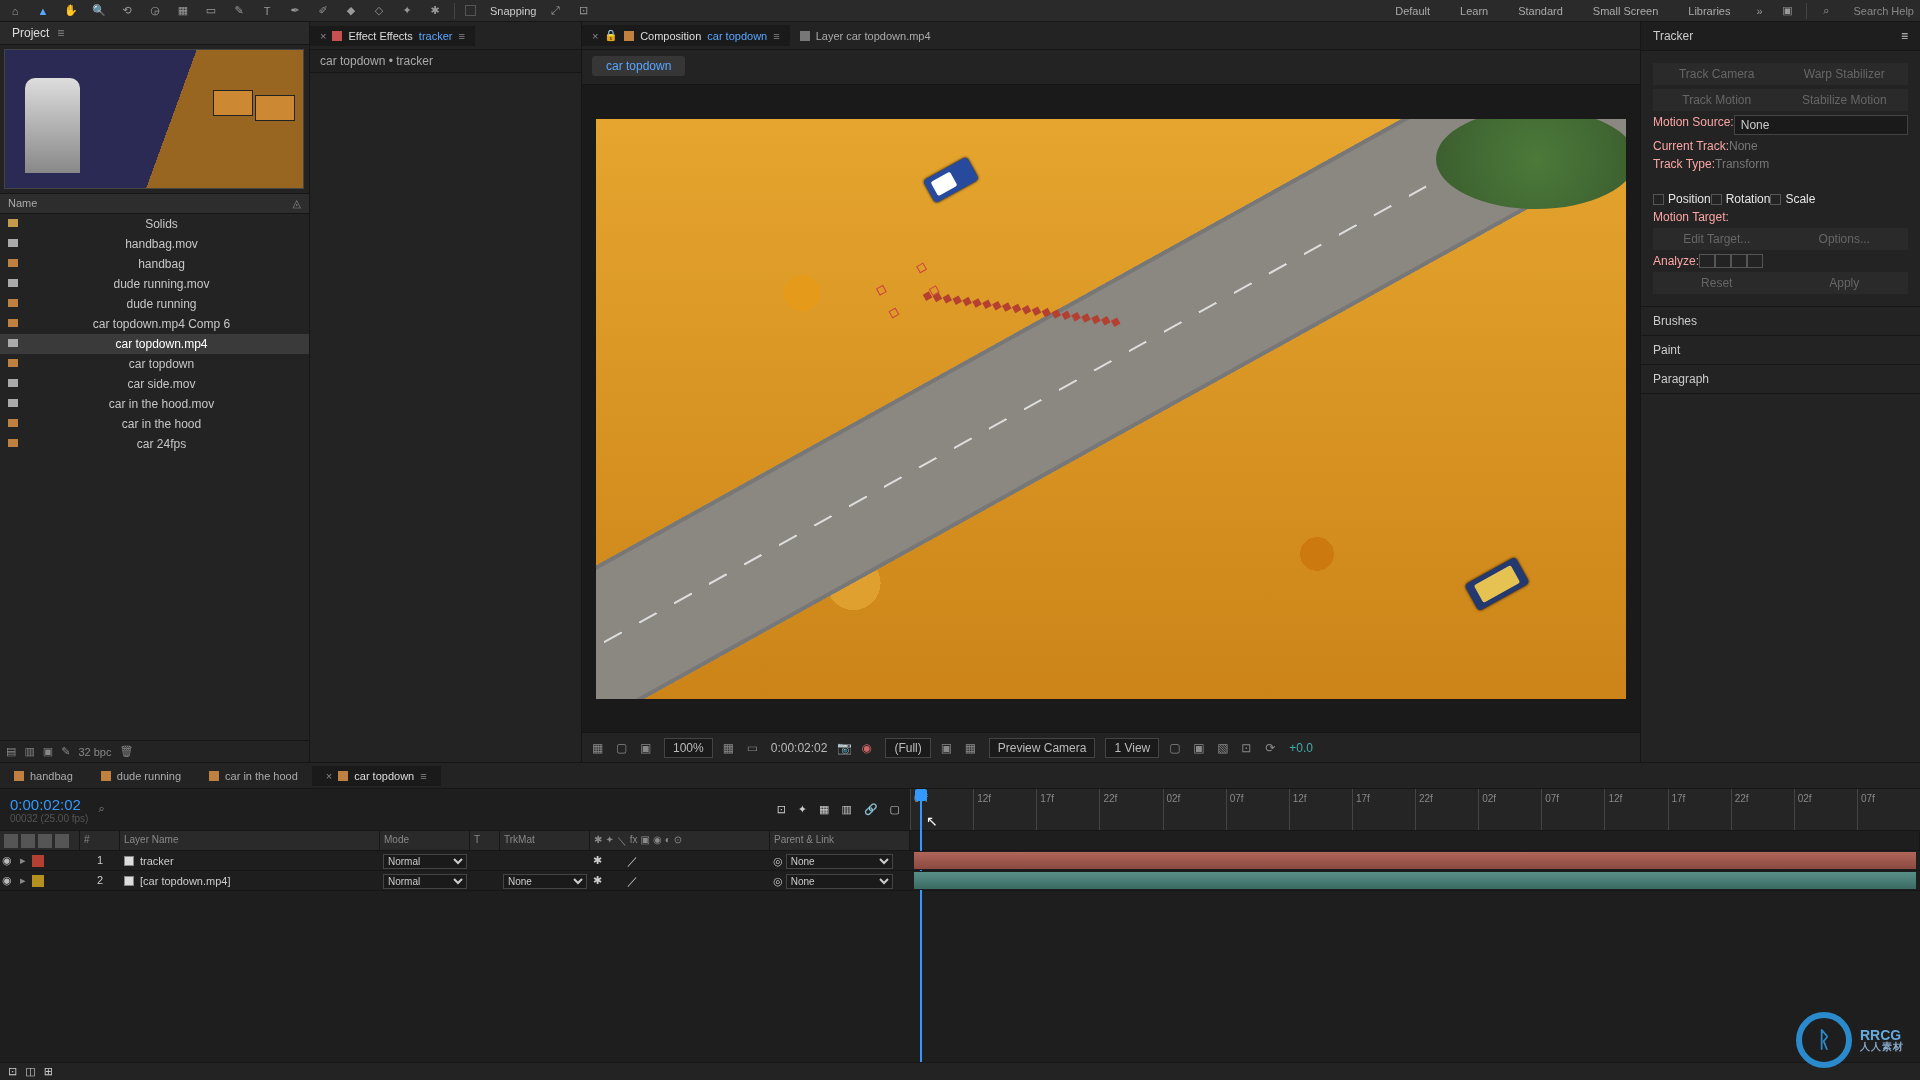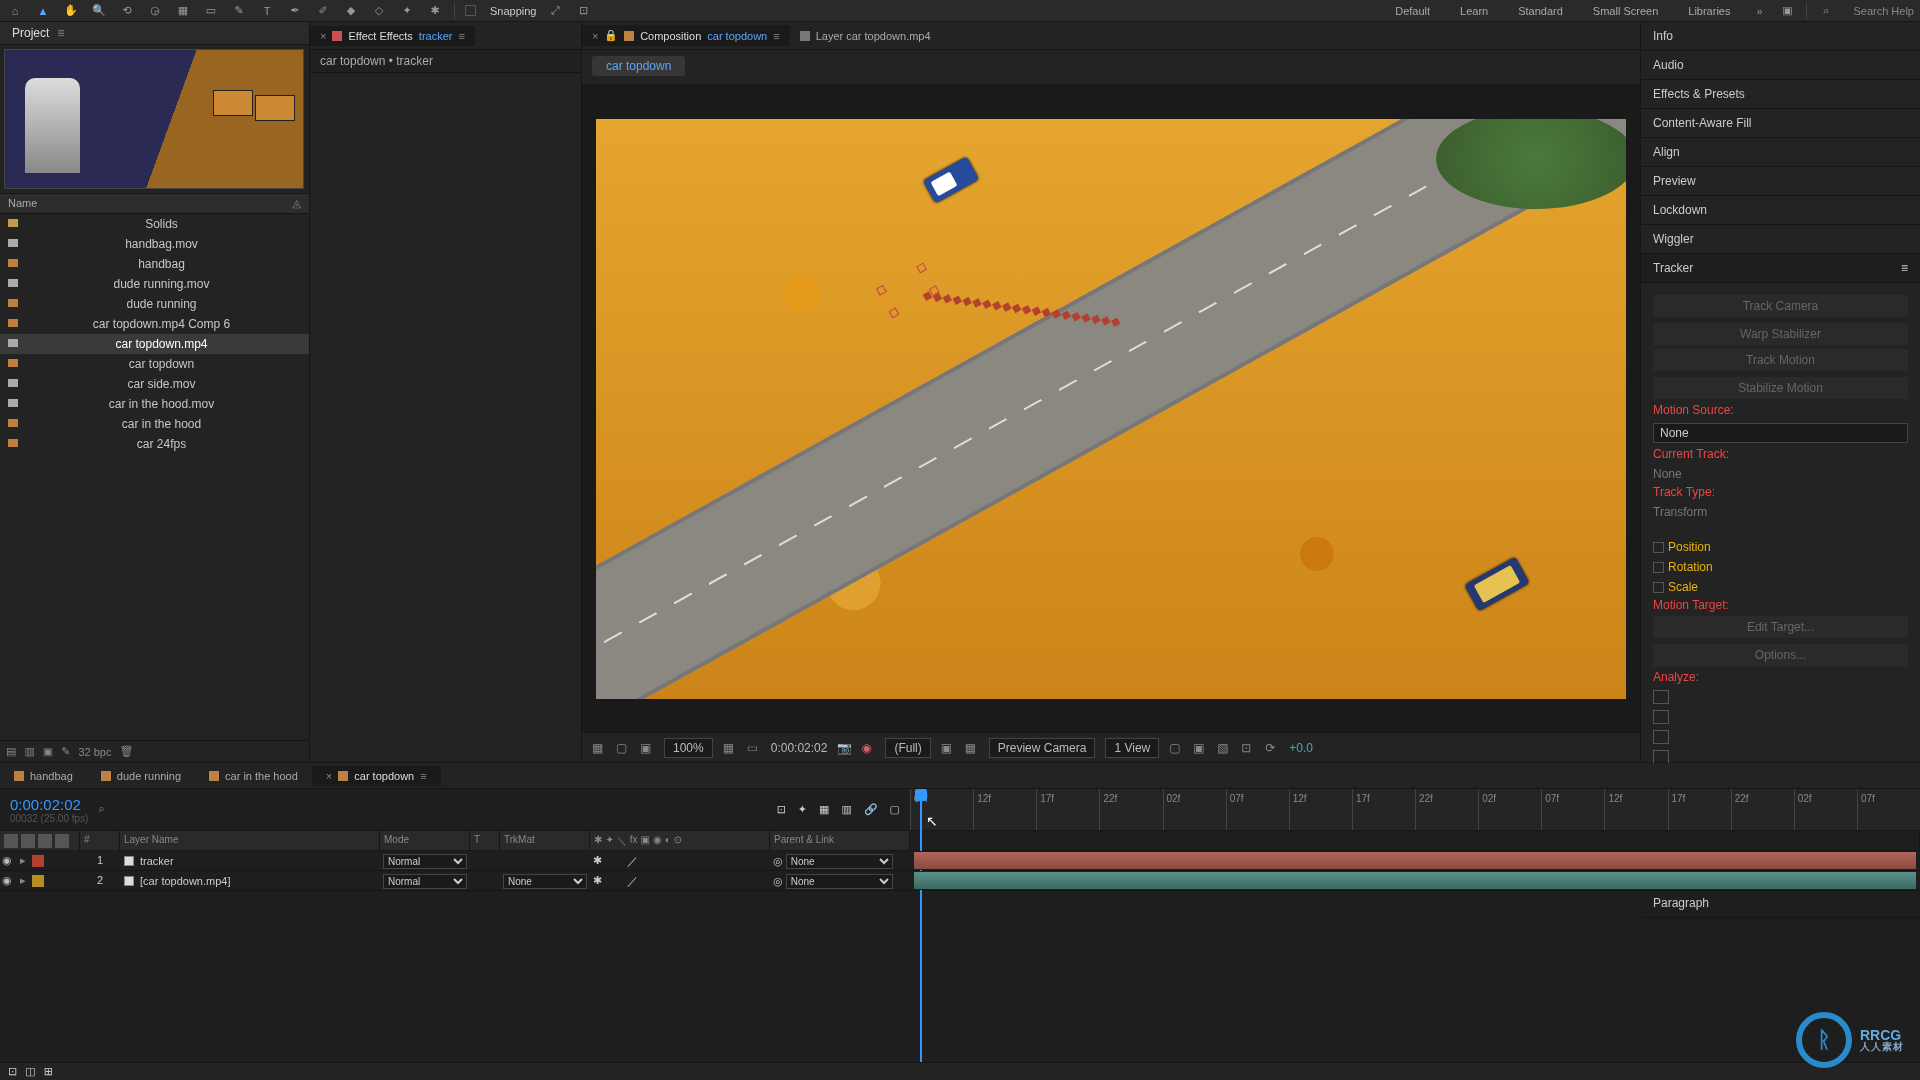--- a/index.html
+++ b/index.html
@@ -68,25 +68,25 @@
 .canvas .grass{position:absolute;width:200px;height:100px;background:radial-gradient(circle,#4c7a3a,#3a5c2e);top:-10px;right:-10px;border-radius:50%;}
 
 .viewer-foot { height: 30px; background: #232323; display: flex; align-items: center; padding: 0 10px; gap: 10px; border-top: 1px solid #161616; color:#bbb; font-size:12px;}
 .vf-sel { background:#1a1a1a; padding:2px 8px; border:1px solid #444; }
 .vf-ic { width:14px;height:14px;display:inline-block;color:#888;}
 
 .right-col { width: 280px; background: #232323; border-left: 1px solid #161616; display:flex; flex-direction:column;}
 .r-sect { padding: 7px 12px; border-bottom: 1px solid #161616; color:#ccc; font-size:12px; cursor:pointer;}
 .r-sect.tracker { background:#1e1e1e; }
 .trk-body { padding: 8px 12px; color:#777; border-bottom:1px solid #161616; font-size:12px;}
-.trk-row { display:flex; justify-content:space-between; margin:4px 0; gap:6px;flex-direction:column;}
+.trk-row { display:flex; justify-content:flex-start; margin:4px 0; }
 .trk-btn { flex:1; text-align:center; padding:4px; background:#2a2a2a; color:#666;}
-.trk-lbl { color:#ef4444;}
+.trk-lbl { color:#fca5a5;}
 .trk-sel { background:#1a1a1a; border:1px solid #444; padding:2px 6px; color:#ccc; flex:1;}
-.trk-chk { color:#eab308;margin-top:21px; }
+.trk-chk { color:#e5e5e5;margin-top:21px; }
 .trk-ic { width:16px;height:14px;display:inline-block;border:1px solid #555;}
 
 .bottom { height: 318px; background: #1e1e1e; display:flex; flex-direction:column; border-top:1px solid #161616;}
 .tl-tabs { height: 26px; background: #232323; display:flex; align-items:center; border-bottom:1px solid #161616;}
 .tl-tab { padding: 4px 14px; display:flex; align-items:center; gap:6px; color:#aaa; cursor:pointer;}
 .tl-tab.active { background:#1a1a1a; color:#ddd;}
 .tl-tab .ic{width:10px;height:10px;background:#c08040;}
 .tl-head { height: 42px; display:flex; border-bottom:1px solid #161616;}
 .tl-head-left { width:910px; display:flex; align-items:center; padding:0 10px; gap:10px;}
 .timecode { color:#3399ff; font-size:15px; font-weight:500;}
@@ -309,30 +309,20 @@
       <span class="vf-ic">▢</span>
       <span class="vf-ic">▣</span>
       <span class="vf-ic">▧</span>
       <span class="vf-ic">⊡</span>
       <span class="vf-ic">⟳</span>
       <span style="color:#4aa">+0.0</span>
     </div>
   </div>
 
   <div class="right-col">
-    <div id="r-sections">
-        <div class="r-sect">Info</div>
-        <div class="r-sect">Audio</div>
-        <div class="r-sect">Effects &amp; Presets</div>
-        <div class="r-sect">Content-Aware Fill</div>
-        <div class="r-sect">Align</div>
-        <div class="r-sect">Preview</div>
-        <div class="r-sect">Lockdown</div>
-        <div class="r-sect">Wiggler</div>
-      </div>
     <div class="r-sect tracker" style="display:flex;justify-content:space-between;">
       <span>Tracker</span>
       <span>≡</span>
     </div>
     <div class="trk-body">
       <div class="trk-row">
         <div class="trk-btn">Track Camera</div>
         <div class="trk-btn">Warp Stabilizer</div>
       </div>
       <div class="trk-row">

